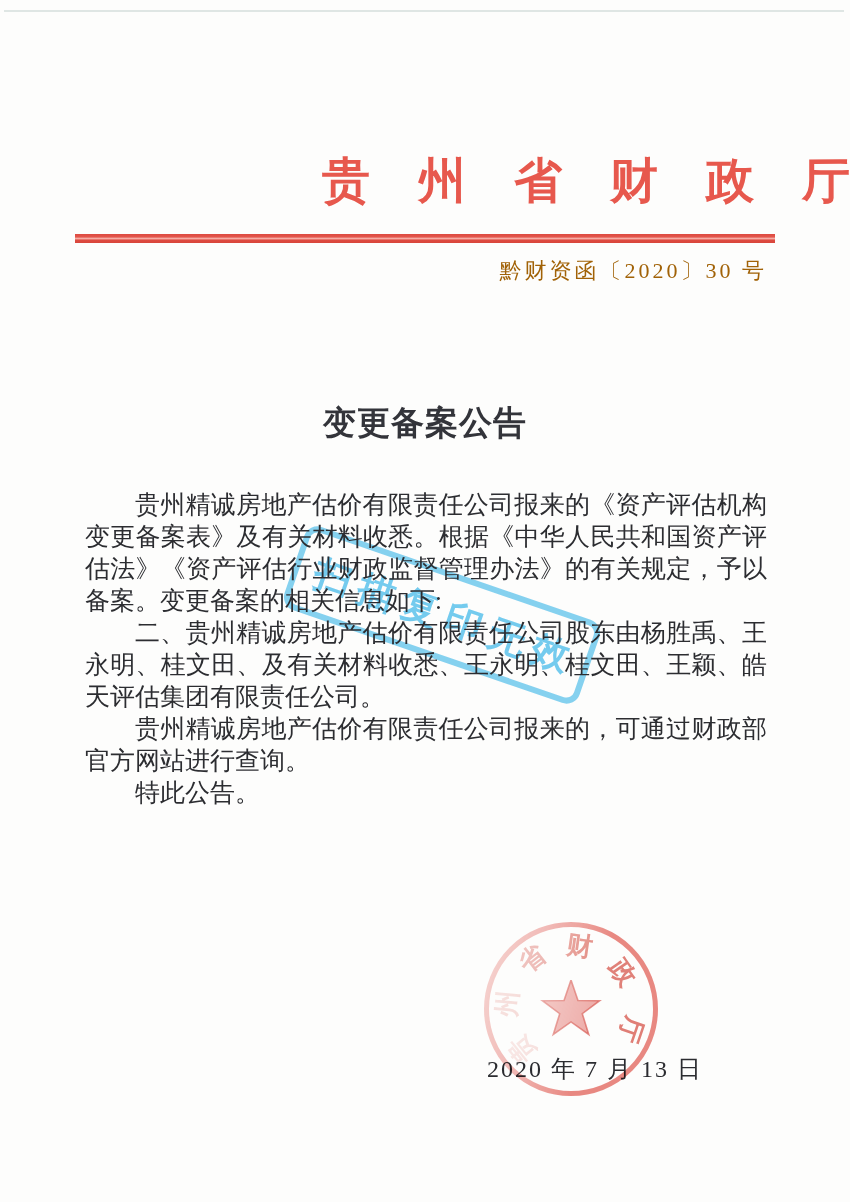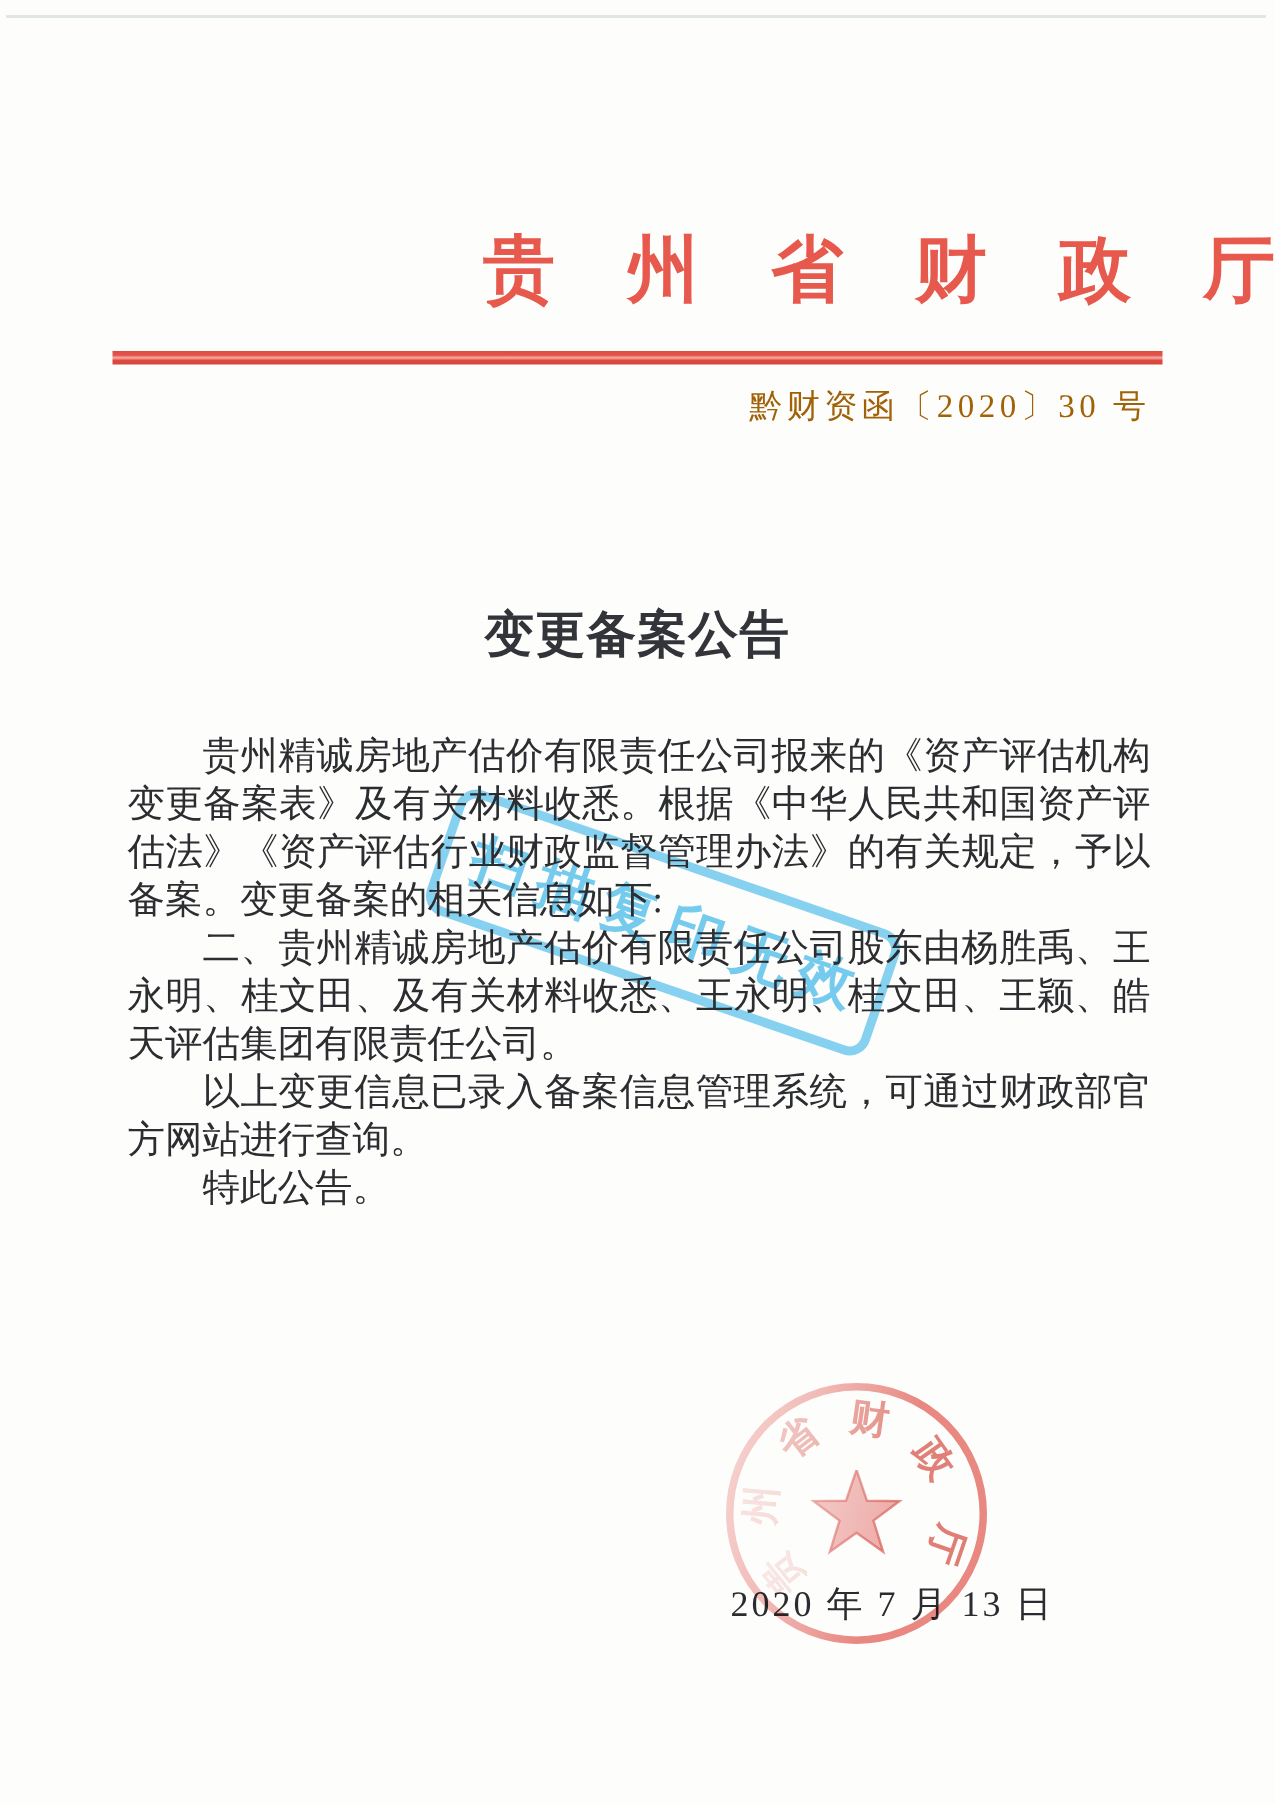--- a/index.html
+++ b/index.html
@@ -61,21 +61,21 @@
 
   <div class="doc-title">变更备案公告</div>
 
   <div class="watermark">
     <span class="wm-text">扫描复印无效</span>
   </div>
 
   <div class="body-text">
     <p>贵州精诚房地产估价有限责任公司报来的《资产评估机构变更备案表》及有关材料收悉。根据《中华人民共和国资产评估法》《资产评估行业财政监督管理办法》的有关规定，予以备案。变更备案的相关信息如下:</p>
     <p>二、贵州精诚房地产估价有限责任公司股东由杨胜禹、王永明、桂文田、及有关材料收悉、王永明、桂文田、王颖、皓天评估集团有限责任公司。</p>
-    <p>以上变更信息已录入备案信息管理系统，可通过财政部官方网站进行查询。</p>
+    <p>贵州精诚房地产估价有限责任公司报来的，可通过财政部官方网站进行查询。</p>
     <p>特此公告。</p>
   </div>
 
   <div class="issue-date">2020 年 7 月 13 日</div>
 
   <div class="seal">
     <div class="seal-ring"></div>
     <span class="seal-char sc0">贵</span>
     <span class="seal-char sc1">州</span>
     <span class="seal-char sc2">省</span>

